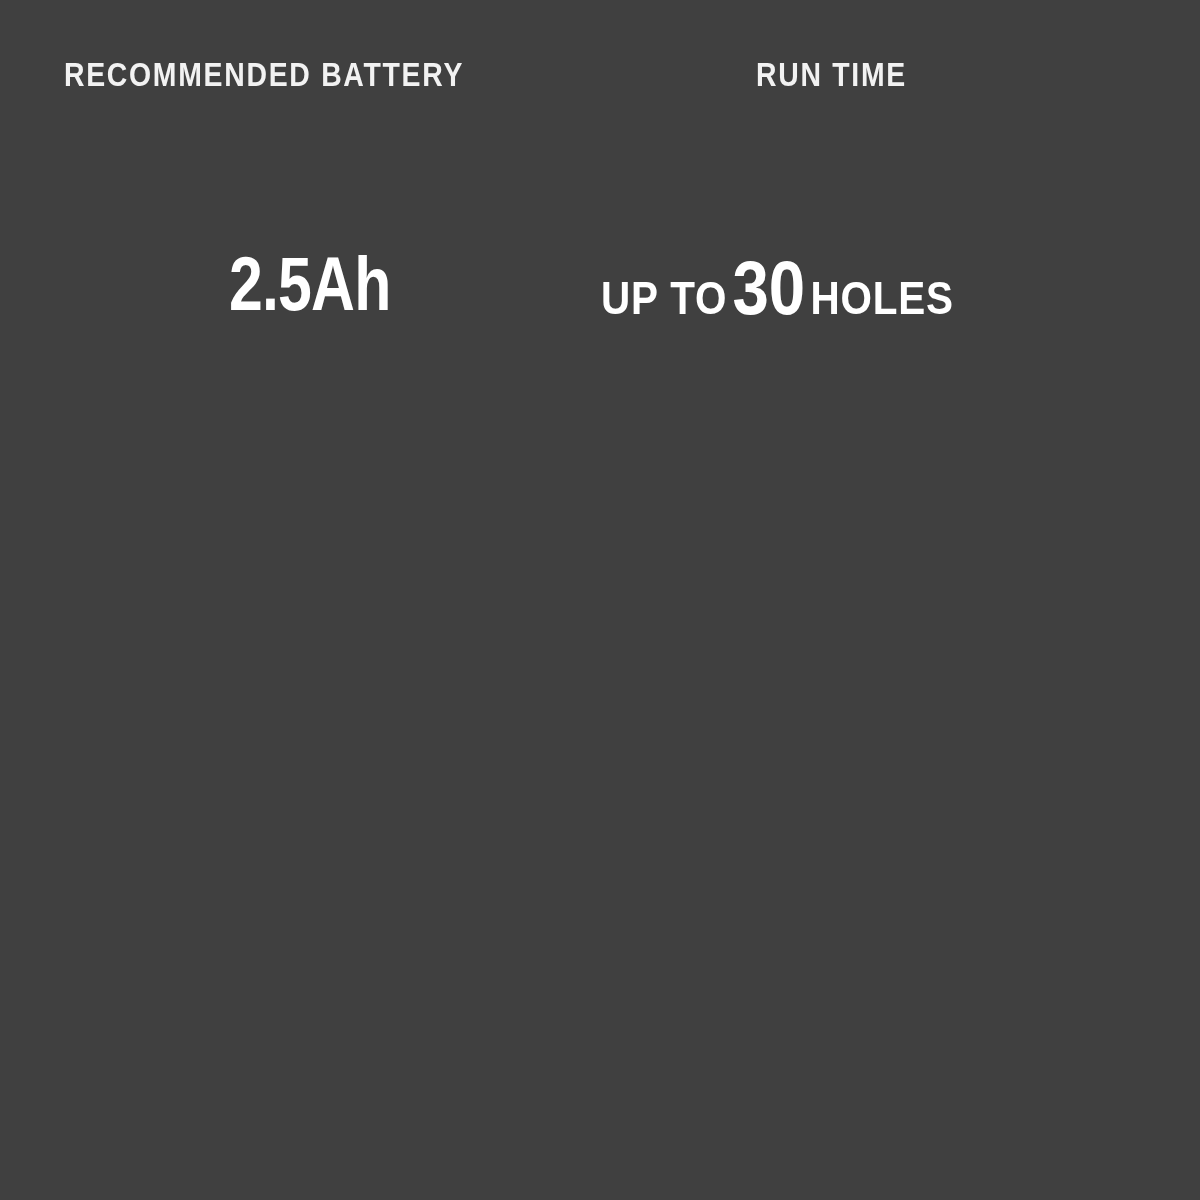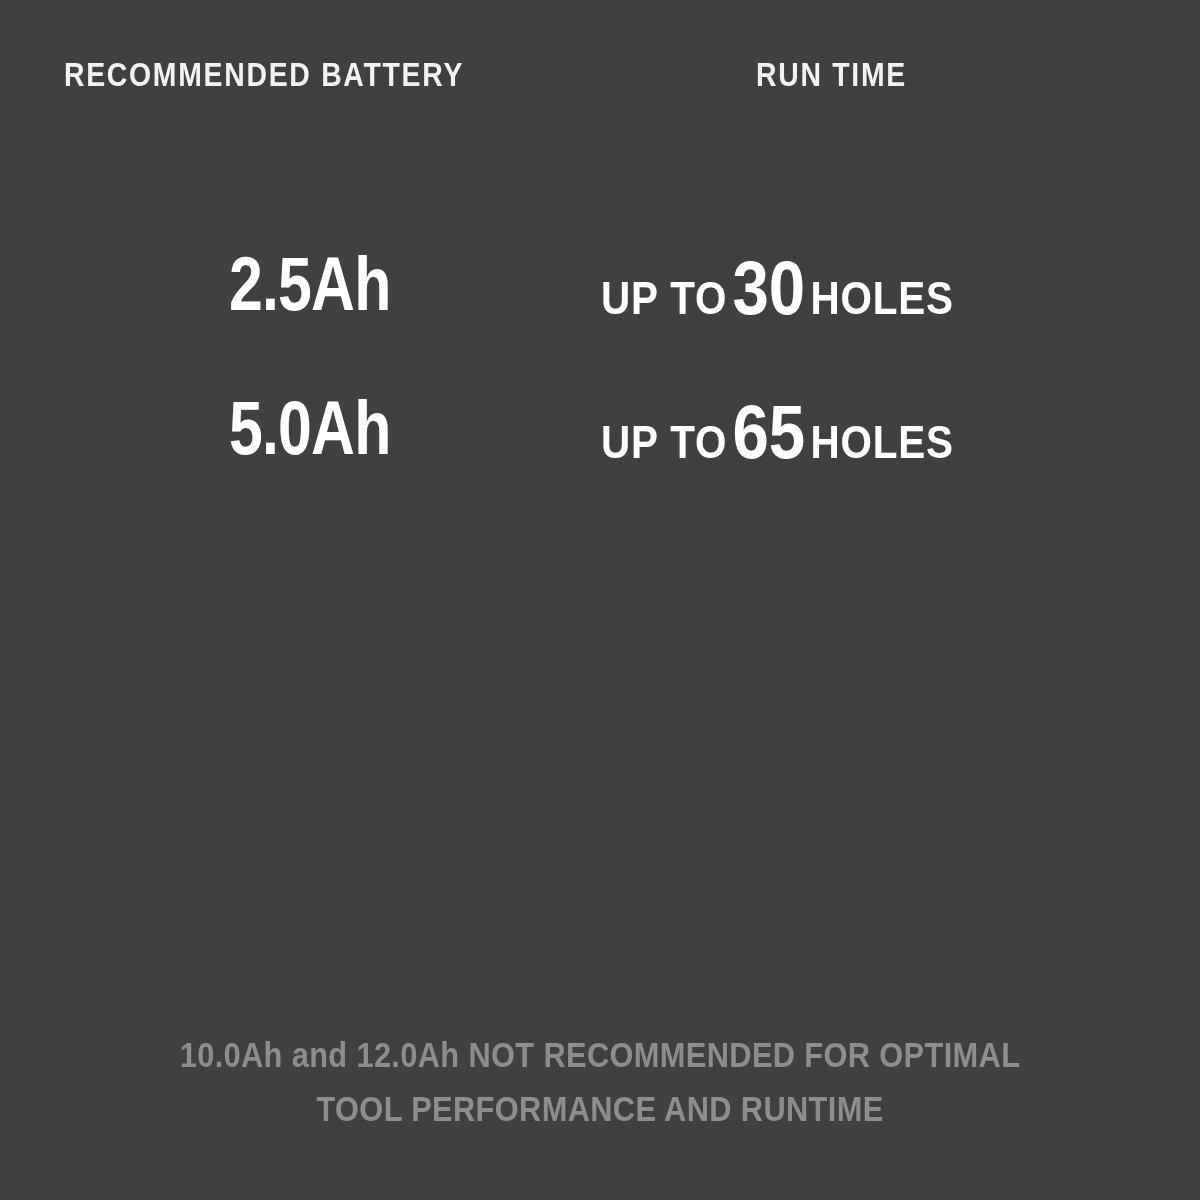--- a/index.html
+++ b/index.html
@@ -134,29 +134,19 @@
   <div class="rows">
 
     <div class="row">
       <div class="battery">2.5Ah</div>
       <div class="runtime">
         <span class="small">UP TO</span><span class="big">30</span><span class="small">HOLES</span>
       </div>
     </div>
 
 
-    <div class="row">
-      <div class="battery">5.0Ah</div>
-      <div class="runtime">
-        <span class="small">UP TO</span><span class="big">65</span><span class="small">HOLES</span>
-      </div>
-    </div>
 
 
 
   </div>
 
-  <div class="footnote">
-    <span class="footnote-line">10.0Ah and 12.0Ah NOT RECOMMENDED FOR OPTIMAL</span>
-    <span class="footnote-line">TOOL PERFORMANCE AND RUNTIME</span>
-  </div>
 
 </div>
 
 </body></html>

